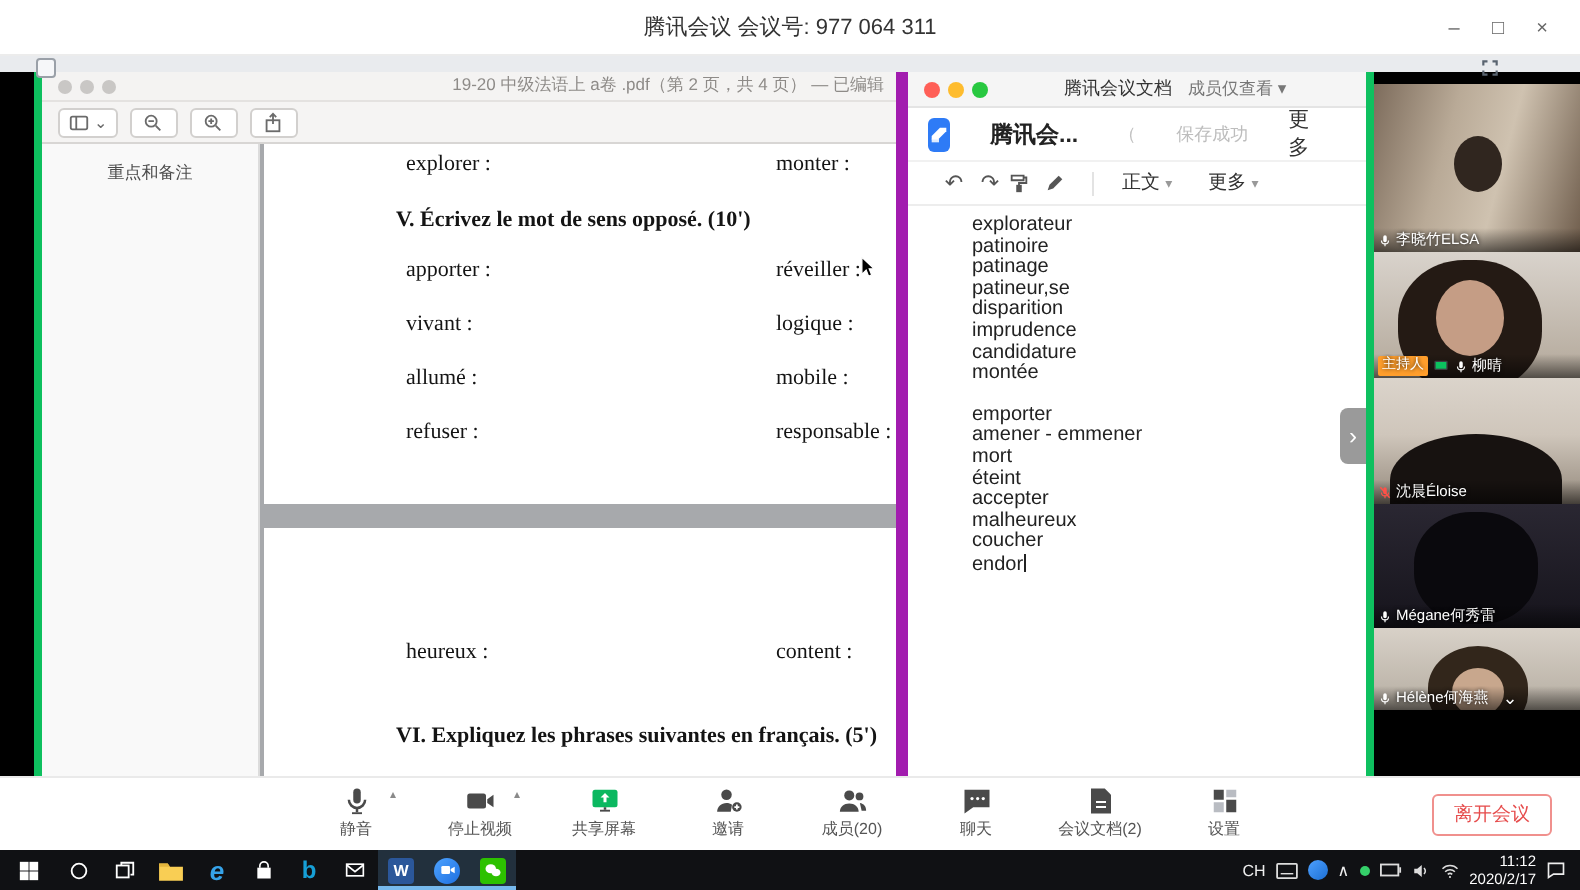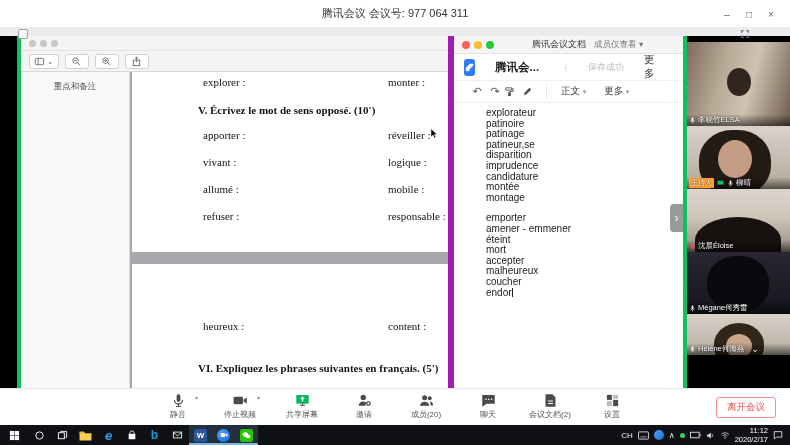--- a/index.html
+++ b/index.html
@@ -139,20 +139,21 @@
   <div class="black-col"></div>
   <div class="green-strip"></div>
 
   <div class="preview">
     <div class="pv-titlebar">
       <div class="dots">
         <span class="dot"></span>
         <span class="dot"></span>
         <span class="dot"></span>
       </div>
+      <span class="pv-title">19-20 中级法语上 a卷 .pdf（第 2 页，共 4 页） — 已编辑</span>
     </div>
     <div class="pv-toolbar">
       <div class="pv-btn">
         <svg width="11" height="11" viewBox="0 0 24 24" fill="none" stroke="currentColor" stroke-width="2">
             <rect x="3" y="5" width="18" height="14" rx="2"></rect>
             <path d="M9 5v14"></path>
           </svg>
         <span>⌄</span>
       </div>
       <div class="pv-btn">
@@ -260,26 +261,25 @@
     </div>
     <div class="docs-body">
       <div class="docs-line">explorateur</div>
       <div class="docs-line">patinoire</div>
       <div class="docs-line">patinage</div>
       <div class="docs-line">patineur,se</div>
       <div class="docs-line">disparition</div>
       <div class="docs-line">imprudence</div>
       <div class="docs-line">candidature</div>
       <div class="docs-line">montée</div>
-      <div class="docs-line">montage</div>
       <div class="gap-line"></div>
       <div class="docs-line">emporter</div>
       <div class="docs-line">amener - emmener</div>
+      <div class="docs-line">mort</div>
       <div class="docs-line">éteint</div>
-      <div class="docs-line">mort</div>
       <div class="docs-line">accepter</div>
       <div class="docs-line">malheureux</div>
       <div class="docs-line">coucher</div>
       <div class="docs-line"><span>endor</span><span class="txt-caret"></span></div>
     </div>
   </div>
 
   <div class="green-strip"></div>
 
   <div class="videos">

